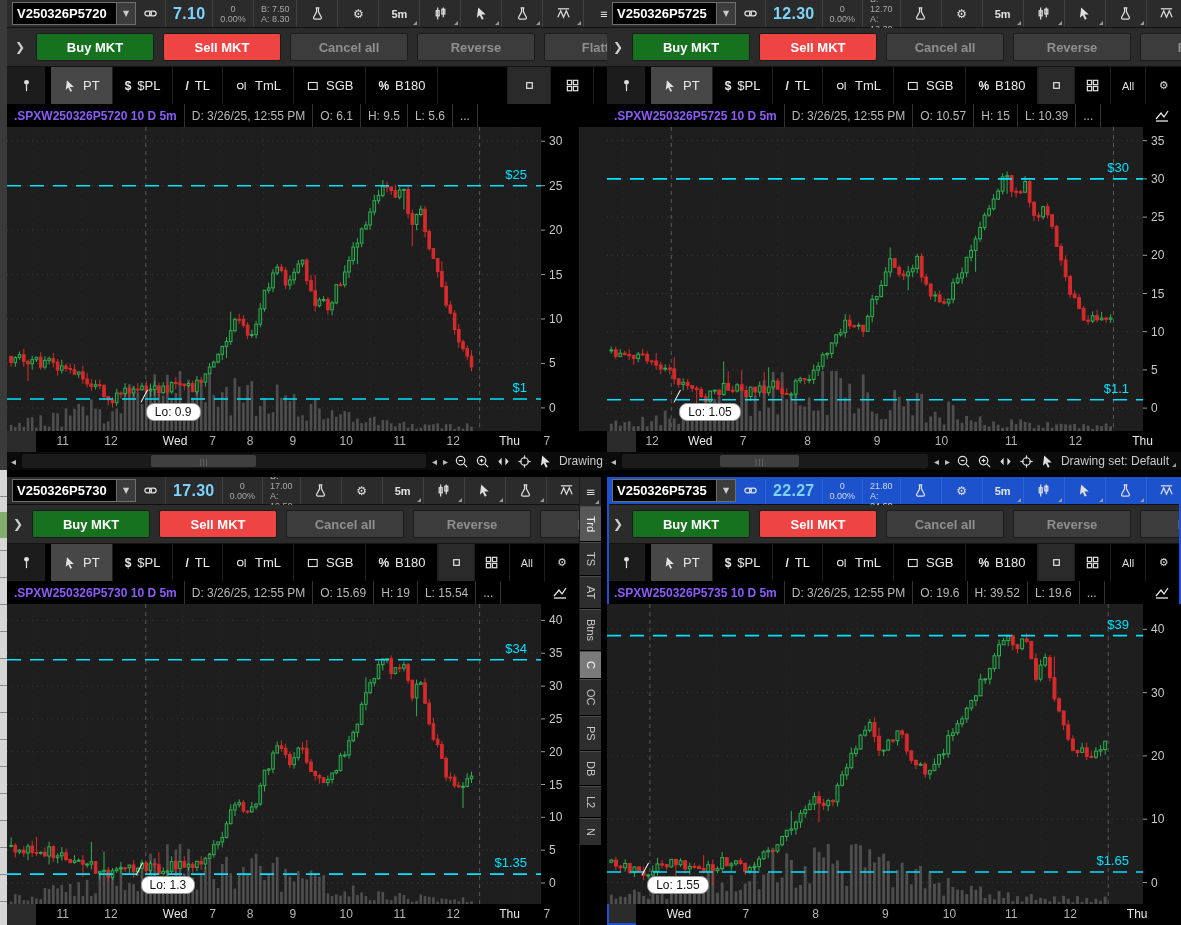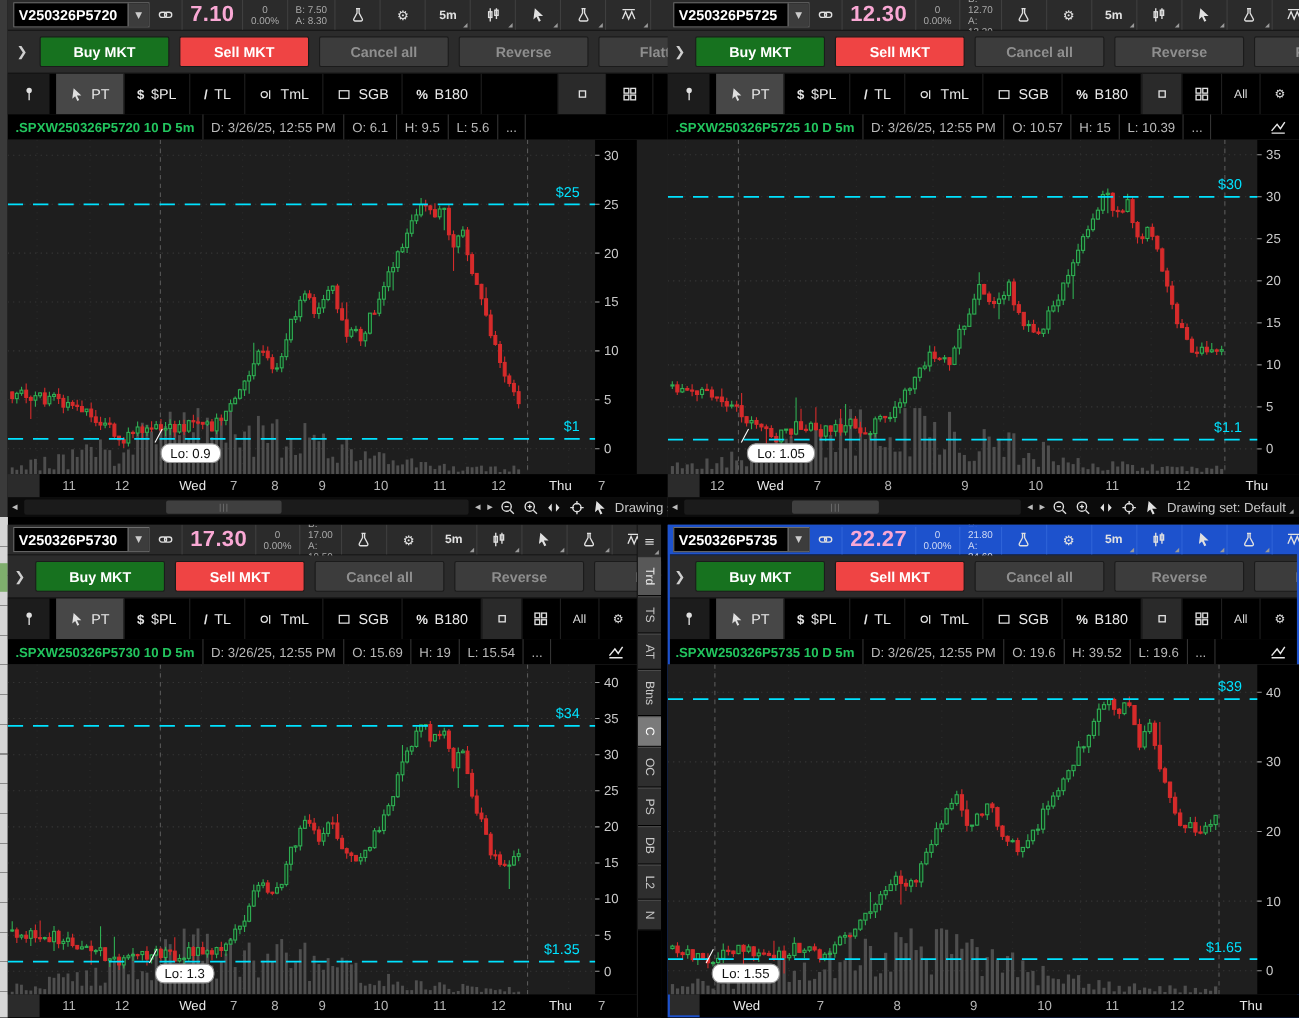--- a/index.html
+++ b/index.html
@@ -19,21 +19,21 @@
 
   
   .hdr{height:27px;background:#2b2b2b;display:flex;align-items:stretch;flex:0 0 27px;border-bottom:1px solid #111;}
   .panel.selected .hdr{background:#1d52cd;}
   .symbox{display:flex;align-items:center;margin:2px 0 2px 5px;background:#000;border:1px solid #6e6e6e;
      width:122px;flex:0 0 122px;}
   .symbox .sym{flex:1;color:#fff;font-size:13px;font-weight:bold;padding-left:4px;white-space:nowrap;overflow:hidden;}
   .symbox .dd{width:18px;height:100%;background:#3c3c3c;border-left:1px solid #6e6e6e;display:flex;align-items:center;justify-content:center;color:#ccc;font-size:8px;}
   .hseg{display:flex;align-items:center;padding:0 7px;border-right:1px solid #3f3f3f;}
   .panel.selected .hseg{border-right-color:#2e63d8;}
-  .price{font-size:20px;font-weight:bold;color:#f9a8d4;letter-spacing:.3px;}
+  .price{font-size:16px;font-weight:bold;color:#7dd3fc;letter-spacing:.3px;}
   .two{display:flex;flex-direction:column;justify-content:center;font-size:9px;line-height:10px;color:#a9a9a9;}
   .panel.selected .two{color:#cfd9f5;}
   .ibtn{width:40px;flex:0 0 40px;display:flex;align-items:center;justify-content:center;color:#e2e2e2;
         border-right:1px solid #3f3f3f;position:relative;font-size:12px;}
   .panel.selected .ibtn{border-right-color:#2e63d8;}
   .ibtn svg{width:15px;height:15px;}
   .ibtn .corner{position:absolute;right:2px;bottom:2px;width:0;height:0;border-left:4px solid transparent;border-bottom:4px solid #9a9a9a;}
   .glyph{font-family:"DejaVu Sans",sans-serif;}
   .tf{font-size:11px;font-weight:bold;color:#e2e2e2;}
 
@@ -54,21 +54,21 @@
   .toolbtn .tg{color:#e8e8e8;font-size:12px;}
   .toolbtn.sel{background:#474747;}
   .toolrow .spacer{flex:1;}
   .toolrow .rbtn{width:42px;display:flex;align-items:center;justify-content:center;color:#ddd;font-size:11px;border-left:1px solid #1f1f1f;}
   .toolrow .rbtn.dim{background:#2a2a2a;}
   .toolbtn svg,.rbtn svg,.pinbox svg{width:14px;height:14px;}
 
   
   .titlebar{height:23px;flex:0 0 23px;background:#000;display:flex;align-items:stretch;font-size:12px;color:#b9b9b9;}
   .tseg{display:flex;align-items:center;padding:0 7px;border-right:1px solid #333;white-space:nowrap;}
-  .tseg.name{color:#22c55e;font-weight:bold;}
+  .tseg.name{color:#8b5cf6;font-weight:bold;}
   .titlebar .fill{flex:1;border-right:none;}
   .scaleicon{width:38px;display:flex;align-items:center;justify-content:center;}
   .scaleicon svg{width:16px;height:14px;}
 
   
   .chartwrap{flex:1;position:relative;min-height:0;background:#1e1e1e;}
   .chartwrap svg{position:absolute;inset:0;display:block;}
   .lotip{position:absolute;background:#fff;color:#111;font-size:12px;font-weight:normal;
      padding:1px 8px;border-radius:8px;border:1px solid #999;white-space:nowrap;z-index:3;}
   .lotip:before{content:"";position:absolute;left:-4px;top:-12px;width:12px;height:14px;

